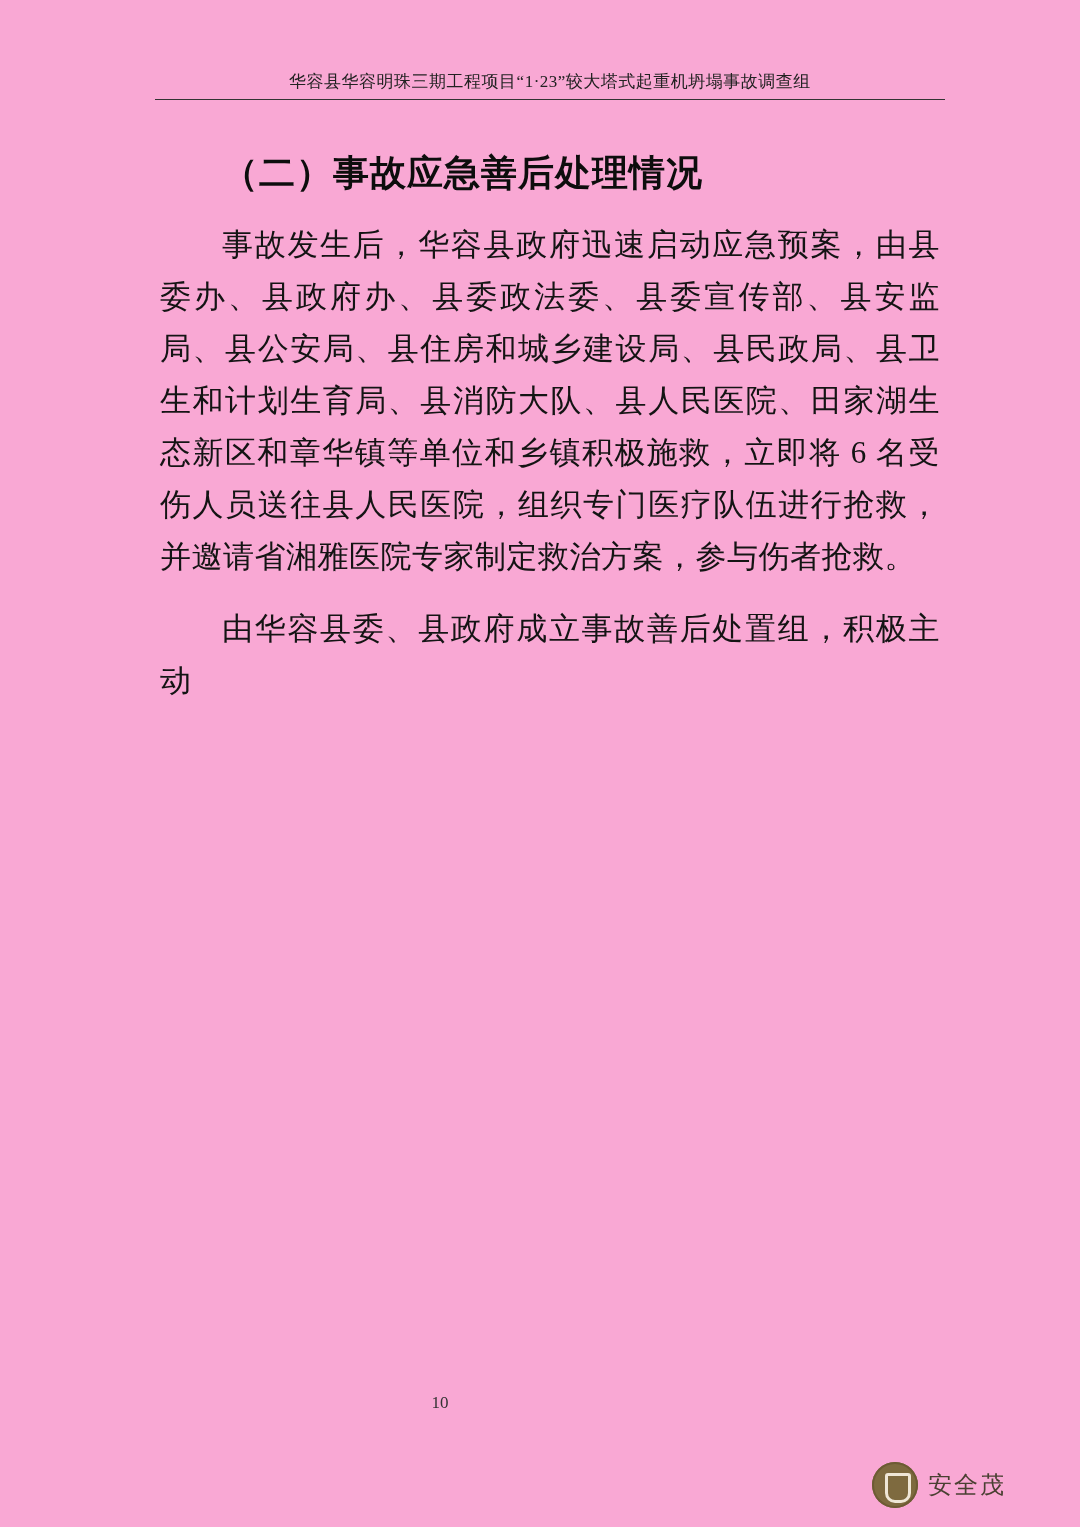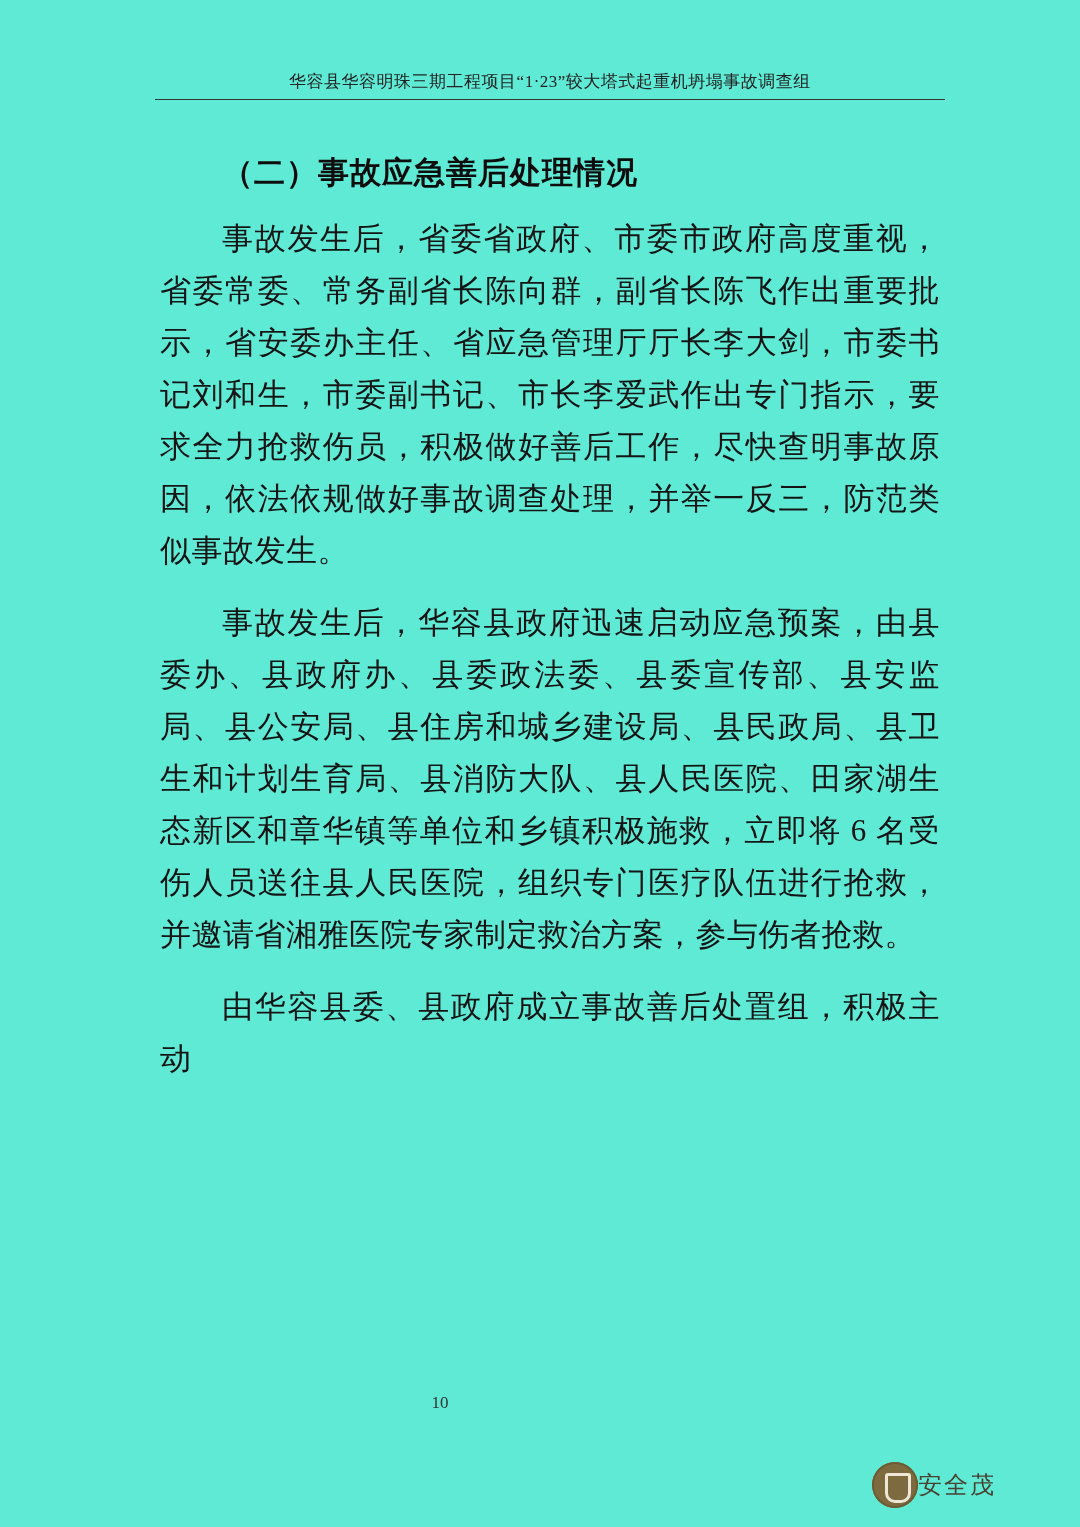--- a/index.html
+++ b/index.html
@@ -11,21 +11,21 @@
     height: 1527px;
     background: #ffffff;
     font-family: "Liberation Serif", "DejaVu Serif", serif;
     color: #1a1a1a;
     position: relative;
     overflow: hidden;
   }
   .page {
     position: absolute;
     inset: 0;
-    background: #5eead4;
+    background: #f9a8d4;
   }
   .header-area {
     position: absolute;
     top: 70px;
     left: 155px;
     width: 790px;
   }
   .header-text {
     text-align: center;
     font-size: 17px;
@@ -55,21 +55,21 @@
     color: #141414;
   }
   p.indent {
     text-indent: 62px;
   }
   p.gap {
     margin-top: 20px;
   }
   h2.subhead {
     margin: 22px 0 14px 0;
-    font-size: 31px;
+    font-size: 36px;
     line-height: 52px;
     font-weight: bold;
     text-indent: 62px;
     letter-spacing: 1px;
     color: #0d0d0d;
   }
   .page-number {
     position: absolute;
     top: 1393px;
     left: 0;
@@ -79,20 +79,21 @@
     color: #333;
   }
   .stamp {
     position: absolute;
     right: 18px;
     bottom: 14px;
     width: 190px;
     height: 56px;
     display: flex;
     align-items: center;
+    gap: 10px;
   }
   .stamp-logo {
     width: 46px;
     height: 46px;
     border-radius: 50%;
     background: #7e6a3f;
     position: relative;
     flex: 0 0 auto;
     box-shadow: inset 0 0 0 2px #6d5b34;
   }
@@ -122,21 +123,20 @@
   <div class="header-area">
     <div class="header-text">华容县华容明珠三期工程项目“1·23”较大塔式起重机坍塌事故调查组</div>
     <div class="header-rule"></div>
   </div>
 
   <div class="content">
 
 
     <h2 class="subhead">（二）事故应急善后处理情况</h2>
 
-    <p class="para indent">事故发生后，省委省政府、市委市政府高度重视，省委常委、常务副省长陈向群，副省长陈飞作出重要批示，省安委办主任、省应急管理厅厅长李大剑，市委书记刘和生，市委副书记、市长李爱武作出专门指示，要求全力抢救伤员，积极做好善后工作，尽快查明事故原因，依法依规做好事故调查处理，并举一反三，防范类似事故发生。</p>
 
 
     <p class="para indent gap">事故发生后，华容县政府迅速启动应急预案，由县委办、县政府办、县委政法委、县委宣传部、县安监局、县公安局、县住房和城乡建设局、县民政局、县卫生和计划生育局、县消防大队、县人民医院、田家湖生态新区和章华镇等单位和乡镇积极施救，立即将 6 名受伤人员送往县人民医院，组织专门医疗队伍进行抢救，并邀请省湘雅医院专家制定救治方案，参与伤者抢救。</p>
 
     <p class="para indent gap">由华容县委、县政府成立事故善后处置组，积极主动</p>
 
   </div>
 
   <div class="page-number">10</div>
 

